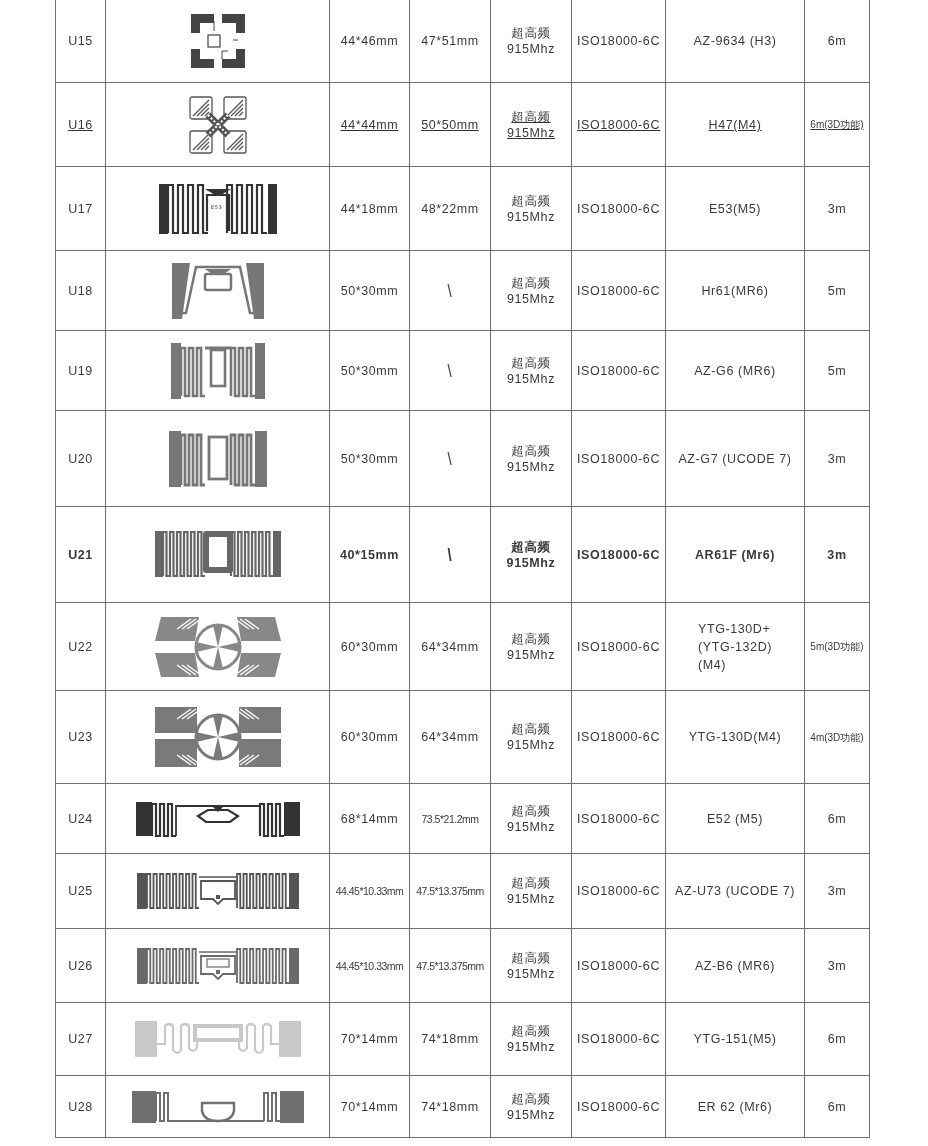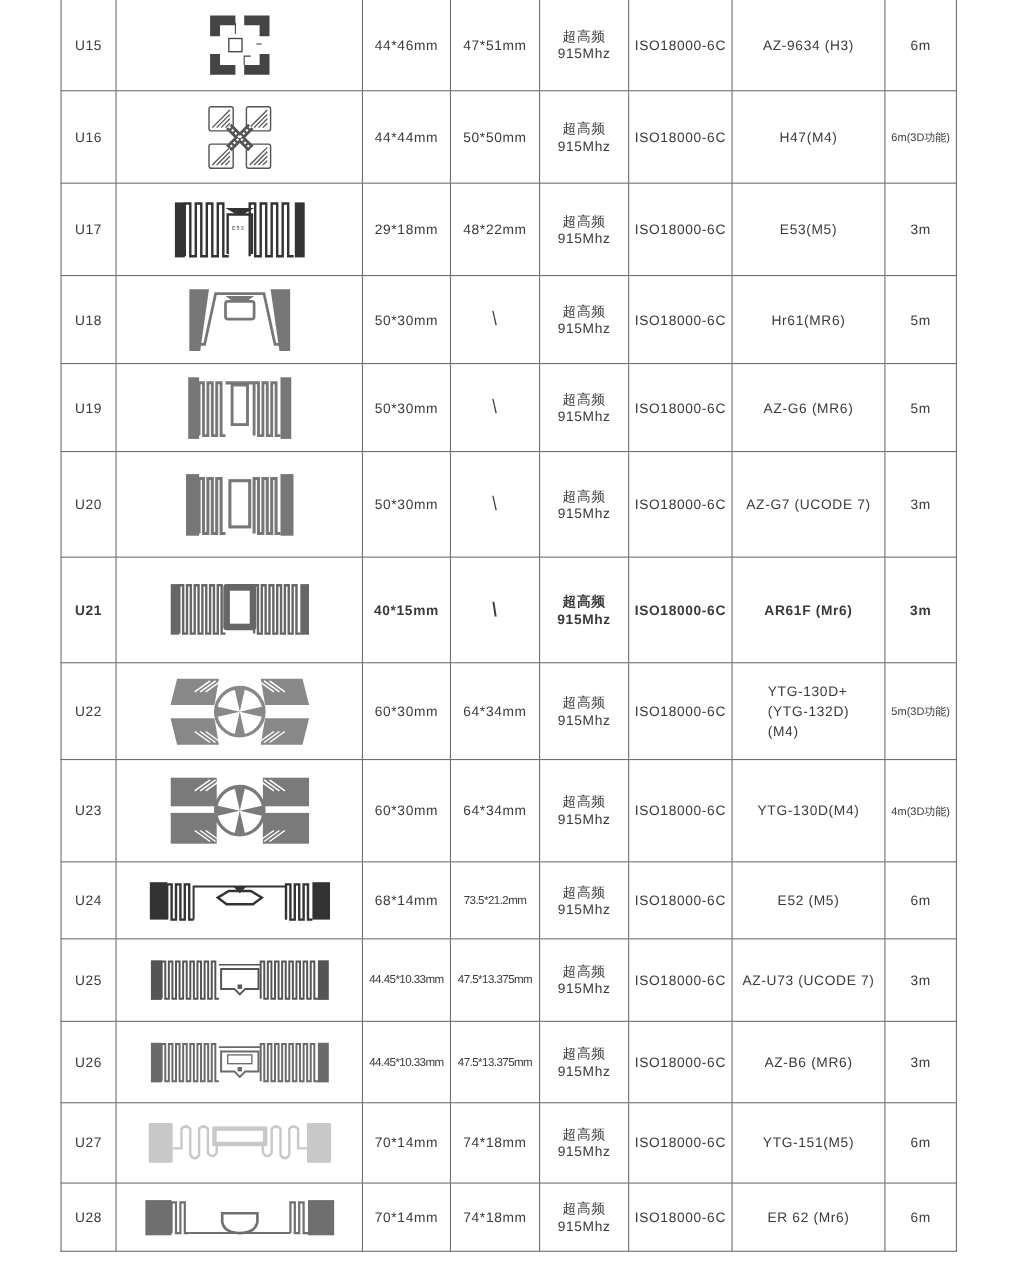--- a/index.html
+++ b/index.html
@@ -37,21 +37,21 @@
         <td class="c1"><span>44*46mm</span></td>
         <td class="c2"><span class="">47*51mm</span></td>
         <td class="c3">
           <span class="chip-line">超高频</span>
           <span class="chip-line">915Mhz</span>
         </td>
         <td class="c4"><span>ISO18000-6C</span></td>
         <td class="c5"><span>AZ-9634 (H3)</span></td>
         <td class="c6"><span class="">6m</span></td>
       </tr>
-      <tr style="height: 84px;">
+      <tr style="height: 84px; text-decoration: underline;">
         <td class="id"><span>U16</span></td>
         <td class="img"><span><svg class="chip" width="60" height="60" viewBox="0 0 60 60">
               <rect x="2" y="2" width="22" height="22" rx="2" fill="none" stroke="#555555" stroke-width="1.3"></rect>
               <line x1="5" y1="21" x2="21" y2="5" stroke="#555555" stroke-width="1.2"></line>
               <line x1="9" y1="21" x2="21" y2="9" stroke="#555555" stroke-width="1.2"></line>
               <line x1="13" y1="21" x2="21" y2="13" stroke="#555555" stroke-width="1.2"></line>
               <line x1="17" y1="21" x2="21" y2="17" stroke="#555555" stroke-width="1.2"></line>
               <rect x="36" y="2" width="22" height="22" rx="2" fill="none" stroke="#555555" stroke-width="1.3"></rect>
               <line x1="39" y1="21" x2="55" y2="5" stroke="#555555" stroke-width="1.2"></line>
               <line x1="43" y1="21" x2="55" y2="9" stroke="#555555" stroke-width="1.2"></line>
@@ -84,21 +84,21 @@
         <td class="id"><span>U17</span></td>
         <td class="img"><span><svg class="chip" width="122" height="56" viewBox="0 0 122 56">
               <rect x="2" y="3" width="9" height="50" fill="#333333"></rect>
               <rect x="111" y="3" width="9" height="50" fill="#333333"></rect>
               <path d="M11 52 L11 4 L16 4 L16 52 L21 52 L21 4 L26 4 L26 52 L31 52 L31 4 L36 4 L36 52 L41 52 L41 4 L46 4 L46 52 L51 52" fill="none" stroke="#333333" stroke-width="2.2"></path>
               <path d="M70 52 L70 4 L75 4 L75 52 L80 52 L80 4 L85 4 L85 52 L90 52 L90 4 L95 4 L95 52 L100 52 L100 4 L105 4 L105 52 L110 52" fill="none" stroke="#333333" stroke-width="2.2"></path>
               <path d="M50 50 V14 H72 V50" fill="none" stroke="#333333" stroke-width="2.2"></path>
               <path d="M48 8 H74 L64 14 H58 Z" fill="#333333"></path>
               <text x="54" y="28" font-size="5" fill="#333333" font-family="DejaVu Sans,sans-serif">E53</text>
             </svg></span></td>
-        <td class="c1"><span>29*18mm</span></td>
+        <td class="c1"><span>44*18mm</span></td>
         <td class="c2"><span class="">48*22mm</span></td>
         <td class="c3">
           <span class="chip-line">超高频</span>
           <span class="chip-line">915Mhz</span>
         </td>
         <td class="c4"><span>ISO18000-6C</span></td>
         <td class="c5"><span>E53(M5)</span></td>
         <td class="c6"><span class="">3m</span></td>
       </tr>
       <tr style="height: 80px;">

